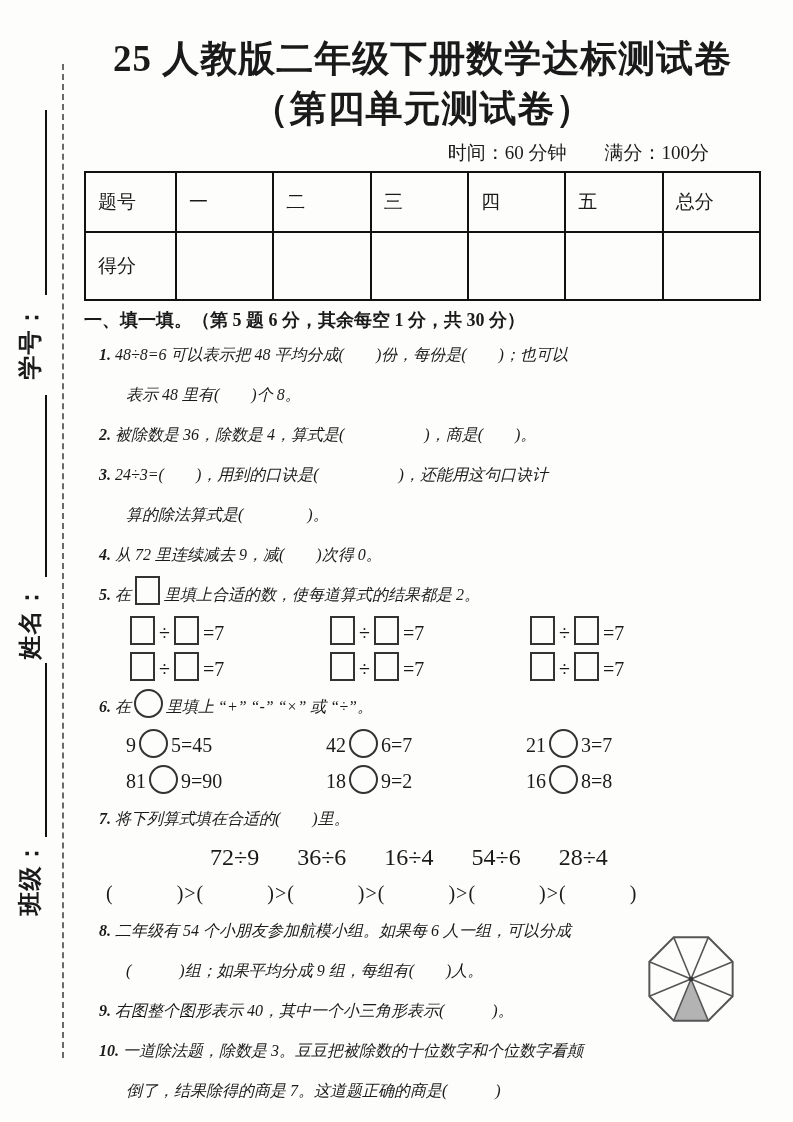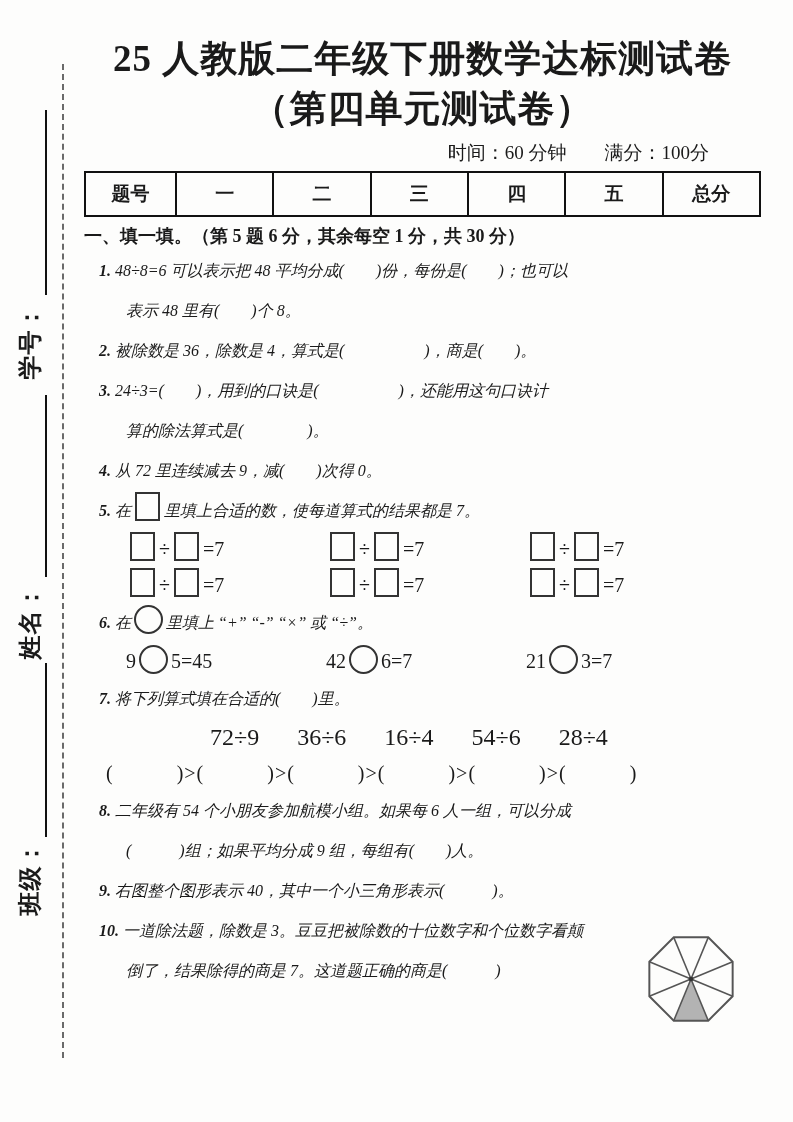--- a/index.html
+++ b/index.html
@@ -33,22 +33,22 @@
   
   .content{position:absolute;left:84px;top:34px;width:677px;}
 
   .title{margin:0;text-align:center;font-size:37px;font-weight:bold;line-height:50px;letter-spacing:1px;}
   .meta{margin-top:6px;text-align:right;padding-right:52px;font-size:19px;line-height:26px;}
 
   table.score-table{
     border-collapse:collapse;margin-top:5px;width:677px;table-layout:fixed;
   }
   table.score-table td{
-    border:2px solid #111;text-align:center;font-size:19px;
-    height:34px;padding:4px;font-weight:bold;
+    border:2px solid #111;font-size:19px;
+    height:34px;padding:12px;font-weight:normal;
   }
   table.score-table tr.score-row td{height:42px;}
   table.score-table col.c0{width:91px;}
 
   .sec-heading{margin-top:4px;font-size:18px;font-weight:bold;line-height:30px;}
 
   .q{font-size:16px;line-height:40px;white-space:nowrap;font-style:italic;}
   .ql1{padding-left:15px;}
   .ql2{padding-left:42px;}
   .qnum{font-weight:bold;margin-right:4px;}
@@ -106,20 +106,29 @@
       <tbody>
           <tr>
         <td>题号</td>
         <td>一</td>
         <td>二</td>
         <td>三</td>
         <td>四</td>
         <td>五</td>
         <td>总分</td>
       </tr>
+      <tr class="score-row">
+        <td>得分</td>
+        <td></td>
+        <td></td>
+        <td></td>
+        <td></td>
+        <td></td>
+        <td></td>
+      </tr>
     </tbody>
       </table>
 
     <div class="sec-heading">一、填一填。（第 5 题 6 分，其余每空 1 分，共 30 分）</div>
 
     <div class="q ql1">
       <span class="qnum">1.</span><span>48÷8=6 可以表示把 48 平均分成(　　)份，每份是(　　)；也可以</span>
     </div>
     <div class="q ql2">表示 48 里有(　　)个 8。</div>
 
@@ -130,40 +139,45 @@
     <div class="q ql1">
       <span class="qnum">3.</span><span>24÷3=(　　)，用到的口诀是(　　　　　)，还能用这句口诀计</span>
     </div>
     <div class="q ql2">算的除法算式是(　　　　)。</div>
 
     <div class="q ql1">
       <span class="qnum">4.</span><span>从 72 里连续减去 9，减(　　)次得 0。</span>
     </div>
 
     <div class="q ql1">
-      <span class="qnum">5.</span><span>在</span><span class="box"></span><span>里填上合适的数，使每道算式的结果都是 7。</span>
+      <span class="qnum">5.</span><span>在</span><span class="box"></span><span>里填上合适的数，使每道算式的结果都是 2。</span>
     </div>
     <div class="eq-row">
       <div class="eq"><span class="box"></span><span>÷</span><span class="box"></span><span>=7</span></div>
       <div class="eq"><span class="box"></span><span>÷</span><span class="box"></span><span>=7</span></div>
       <div class="eq"><span class="box"></span><span>÷</span><span class="box"></span><span>=7</span></div>
     </div>
     <div class="eq-row">
       <div class="eq"><span class="box"></span><span>÷</span><span class="box"></span><span>=7</span></div>
       <div class="eq"><span class="box"></span><span>÷</span><span class="box"></span><span>=7</span></div>
       <div class="eq"><span class="box"></span><span>÷</span><span class="box"></span><span>=7</span></div>
     </div>
 
     <div class="q ql1">
       <span class="qnum">6.</span><span>在</span><span class="circ"></span><span>里填上 “+” “-” “×” 或 “÷”。</span>
     </div>
     <div class="eq-row">
       <div class="eq"><span>9</span><span class="circ"></span><span>5=45</span></div>
       <div class="eq"><span>42</span><span class="circ"></span><span>6=7</span></div>
       <div class="eq"><span>21</span><span class="circ"></span><span>3=7</span></div>
+    </div>
+    <div class="eq-row">
+      <div class="eq"><span>81</span><span class="circ"></span><span>9=90</span></div>
+      <div class="eq"><span>18</span><span class="circ"></span><span>9=2</span></div>
+      <div class="eq"><span>16</span><span class="circ"></span><span>8=8</span></div>
     </div>
 
     <div class="q ql1">
       <span class="qnum">7.</span><span>将下列算式填在合适的(　　)里。</span>
     </div>
     <div class="exprs">
       <span>72÷9</span>
       <span>36÷6</span>
       <span>16÷4</span>
       <span>54÷6</span>

